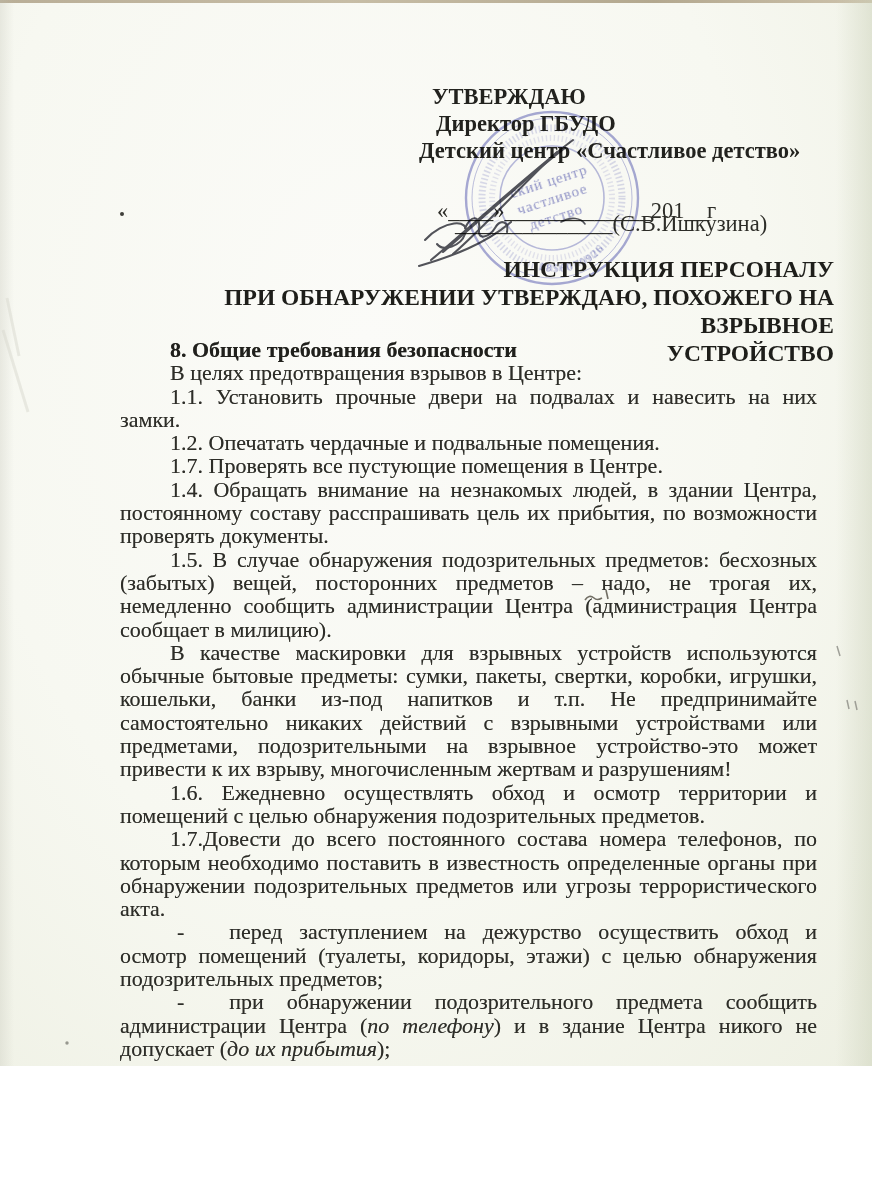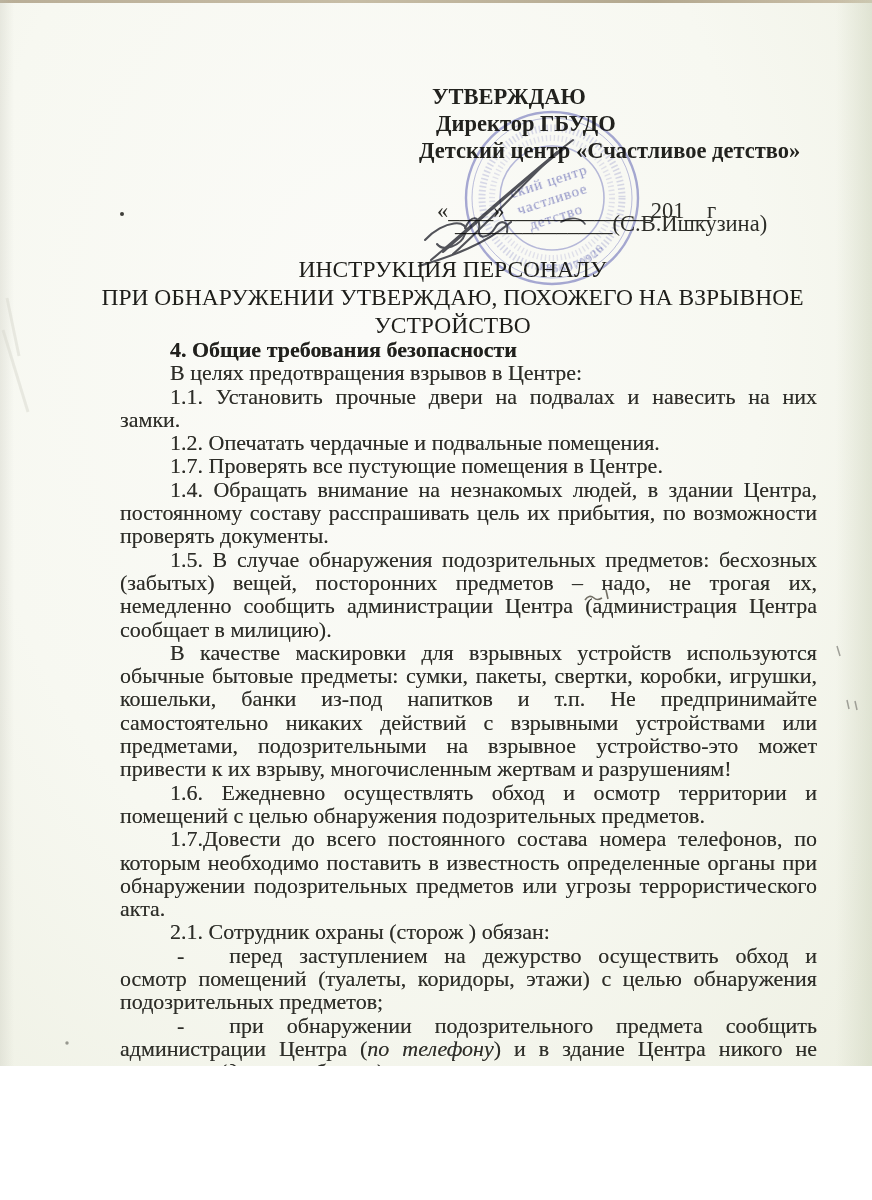--- a/index.html
+++ b/index.html
@@ -20,22 +20,22 @@
   .bottom-edge{left:0;top:1192px;width:872px;height:8px;
     background:linear-gradient(to right,#262621,#1d1d19 30%,#292923 70%,#161612);}
   .right-shade{right:0;top:0;width:36px;height:1200px;
     background:linear-gradient(to right,rgba(203,208,186,0),rgba(200,206,182,.45));}
   .left-shade{left:0;top:0;width:14px;height:1200px;
     background:linear-gradient(to right,rgba(190,190,178,.28),rgba(190,190,178,0));}
   
   .hdr{font-size:22.5px;white-space:nowrap;}
   .hdr.b{font-weight:bold;color:#22221e;}
   
-  .title-block{left:85px;top:255px;width:735px;text-align:center;
-    font-weight:normal;font-size:23.5px;line-height:28px;color:#1e1e1a;}
+  .title-block{left:99px;top:255px;width:735px;text-align:right;
+    font-weight:bold;font-size:23.5px;line-height:28px;color:#1e1e1a;}
   
   .body-block{left:120px;top:338px;width:697px;
     font-size:22px;line-height:23.3px;
     text-shadow:0 0 .35px rgba(45,45,40,.55);}
   .para{text-align:justify;text-indent:50px;margin:0;}
   .para.heading{font-weight:bold;color:#20201c;}
   .para.bullet{text-indent:57px;}
   .para .dash{margin-right:45px;}
   .para .it{font-style:italic;}
   
@@ -96,31 +96,30 @@
     </g>
   </svg>
 
   <div class="abs title-block">
     <div>ИНСТРУКЦИЯ ПЕРСОНАЛУ</div>
     <div>ПРИ ОБНАРУЖЕНИИ УТВЕРЖДАЮ, ПОХОЖЕГО НА ВЗРЫВНОЕ</div>
     <div>УСТРОЙСТВО</div>
   </div>
 
   <div class="abs body-block" id="body-block">
-      <div class="para heading"><span>4. Общие требования безопасности</span></div>
+      <div class="para heading"><span>8. Общие требования безопасности</span></div>
       <div class="para plain"><span>В целях предотвращения взрывов в  Центре:</span></div>
       <div class="para plain"><span>1.1. Установить прочные двери на подвалах и навесить на них замки.</span></div>
       <div class="para plain"><span>1.2. Опечатать чердачные и подвальные помещения.</span></div>
       <div class="para plain"><span>1.7. Проверять все пустующие помещения в  Центре.</span></div>
       <div class="para plain"><span>1.4. Обращать внимание на незнакомых людей, в здании Центра, постоянному составу расспрашивать цель их прибытия, по возможности проверять документы.</span></div>
       <div class="para plain"><span>1.5. В случае обнаружения подозрительных предметов: бесхозных (забытых) вещей, посторонних предметов – надо, не трогая их, немедленно сообщить администрации  Центра (администрация Центра  сообщает в милицию).</span></div>
       <div class="para plain"><span>В качестве маскировки для взрывных устройств используются обычные бытовые предметы: сумки, пакеты, свертки, коробки, игрушки, кошельки, банки из-под напитков и т.п. Не предпринимайте самостоятельно никаких действий с взрывными устройствами или предметами, подозрительными на взрывное устройство-это может привести к их взрыву, многочисленным жертвам и разрушениям!</span></div>
       <div class="para plain"><span>1.6. Ежедневно осуществлять обход и осмотр территории и помещений с целью обнаружения подозрительных предметов.</span></div>
       <div class="para plain"><span>1.7.Довести до всего постоянного состава номера телефонов, по которым необходимо поставить в известность определенные органы при обнаружении подозрительных предметов или угрозы террористического акта.</span></div>
-      <div class="para plain"><span>2.1. Сотрудник охраны (сторож ) обязан:</span></div>
       <div class="para bullet"><span class="dash">-</span><span>перед заступлением на дежурство осуществить обход и осмотр помещений (туалеты, коридоры, этажи) с целью обнаружения подозрительных предметов;</span></div>
       <div class="para bullet"><span class="dash">-</span><span>при обнаружении подозрительного предмета сообщить администрации  Центра (</span><span class="it">по телефону</span><span>)  и в здание  Центра никого не допускает (</span><span class="it">до их прибытия</span><span>);</span></div>
     </div>
 
   <svg class="abs artifacts" viewBox="0 0 872 1200">
     <circle cx="122" cy="214" r="2" fill="#3f3f3a"></circle>
     <circle cx="67" cy="1043" r="1.7" fill="#87877f" opacity="0.85"></circle>
     <g stroke="#5a564c" stroke-width="1.6" fill="none" opacity="0.85">
       <path d="M585 600 q 4 -6 9 -2 q 3 3 8 0"></path>
       <path d="M606 590 l 2 9"></path>

